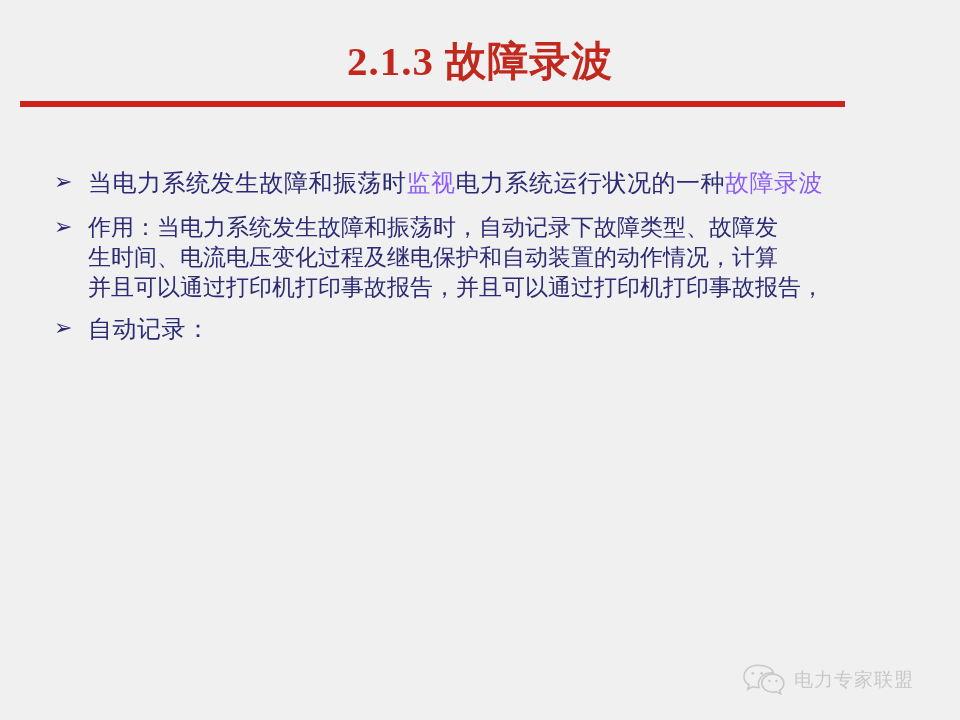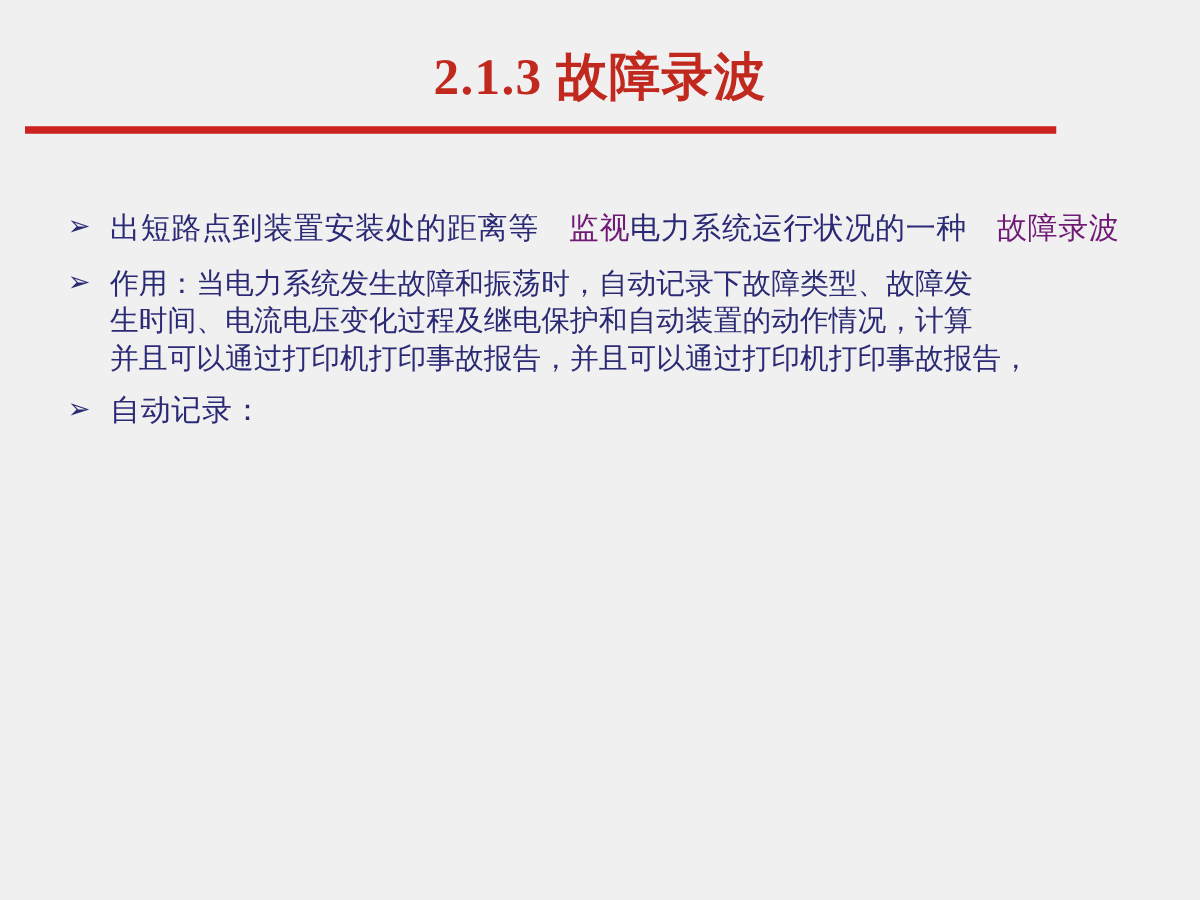--- a/index.html
+++ b/index.html
@@ -93,21 +93,21 @@
     font-family: "DejaVu Sans", "Liberation Sans", sans-serif;
     font-weight: normal;
     font-size: 23px;
     line-height: 30px;
     letter-spacing: 0px;
   }
   .para-sans .bullet-marker {
     line-height: 30px;
   }
 
-  .hl-red { color: #701a75; margin-left: 24px; }
+  .hl-red { color: #8b5cf6; }
 
   .bullet-line { display: block; white-space: pre-wrap; }
 
   
   #bullet-1 { margin-bottom: 12px; }
   #bullet-2 { margin-bottom: 10px; }
 
   
   #footer-watermark {
     position: absolute;
@@ -137,21 +137,21 @@
     <span id="slide-title">2.1.3 故障录波</span>
   </div>
 
   <div id="title-rule"></div>
 
   <div id="body">
 
     <div class="bullet-row para-serif" id="bullet-1">
       <span class="bullet-marker">➢</span>
       <span class="bullet-text">
-        <span class="bullet-line"><span>出短路点到装置安装处的距离等</span><span class="hl-red">监视</span><span>电力系统运行状况的一种</span><span class="hl-red">故障录波</span></span>
+        <span class="bullet-line"><span>当电力系统发生故障和振荡时</span><span class="hl-red">监视</span><span>电力系统运行状况的一种</span><span class="hl-red">故障录波</span></span>
       </span>
     </div>
 
     <div class="bullet-row para-sans" id="bullet-2">
       <span class="bullet-marker">➢</span>
       <span class="bullet-text">
         <span class="bullet-line">作用：当电力系统发生故障和振荡时，自动记录下故障类型、故障发</span>
         <span class="bullet-line">生时间、电流电压变化过程及继电保护和自动装置的动作情况，计算</span>
         <span class="bullet-line">并且可以通过打印机打印事故报告，并且可以通过打印机打印事故报告，</span>
       </span>
@@ -159,14 +159,29 @@
 
     <div class="bullet-row para-serif" id="bullet-3">
       <span class="bullet-marker">➢</span>
       <span class="bullet-text">
         <span class="bullet-line">自动记录：</span>
       </span>
     </div>
 
   </div>
 
+  <div id="footer-watermark">
+    <span>
+      <svg id="wechat-icon" width="44" height="32" viewBox="0 0 44 32" aria-hidden="true">
+
+        <path d="M15.5 2.2C7.9 2.2 2.0 7.3 2.0 13.4c0 3.5 2.0 6.6 5.1 8.6l-1.4 4.3 4.9-2.5c1.5 0.4 3.1 0.7 4.9 0.7 0.5 0 1.0 0 1.5-0.07-0.4-1.1-0.6-2.2-0.6-3.4 0-6.3 6.0-11.3 13.5-11.3 0.5 0 1.0 0.02 1.5 0.07C30.4 5.3 23.7 2.2 15.5 2.2z" fill="none" stroke="#a9a9ad" stroke-width="1.6"></path>
+        <circle cx="10.8" cy="10.3" r="1.35" fill="#a9a9ad"></circle>
+        <circle cx="19.6" cy="10.3" r="1.35" fill="#a9a9ad"></circle>
+
+        <path d="M41.8 20.2c0-5.0-4.9-9.1-11.0-9.1s-11.0 4.1-11.0 9.1c0 5.0 4.9 9.1 11.0 9.1 1.3 0 2.6-0.2 3.8-0.5l4.2 2.1-1.2-3.6c2.6-1.6 4.2-4.2 4.2-7.1z" fill="#f0f0f0" stroke="#a9a9ad" stroke-width="1.6"></path>
+        <circle cx="27.4" cy="18.0" r="1.2" fill="#a9a9ad"></circle>
+        <circle cx="34.4" cy="18.0" r="1.2" fill="#a9a9ad"></circle>
+      </svg>
+    </span>
+    <span id="watermark-text">电力专家联盟</span>
+  </div>
 
 </div>
 
 </body></html>

